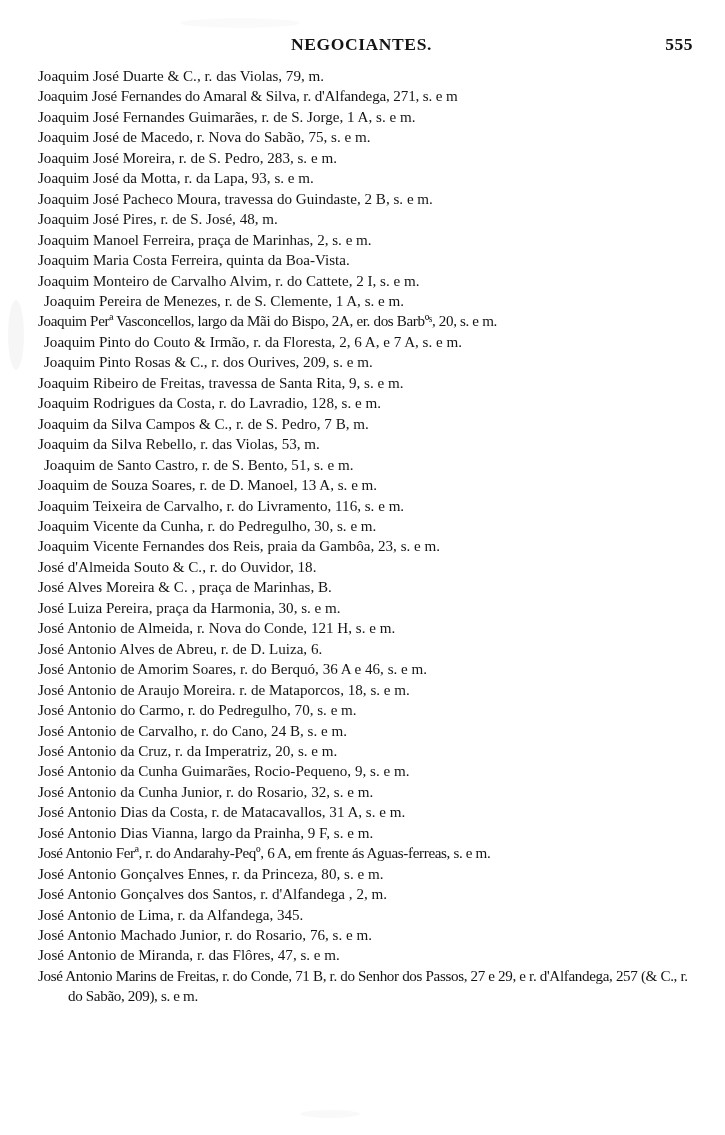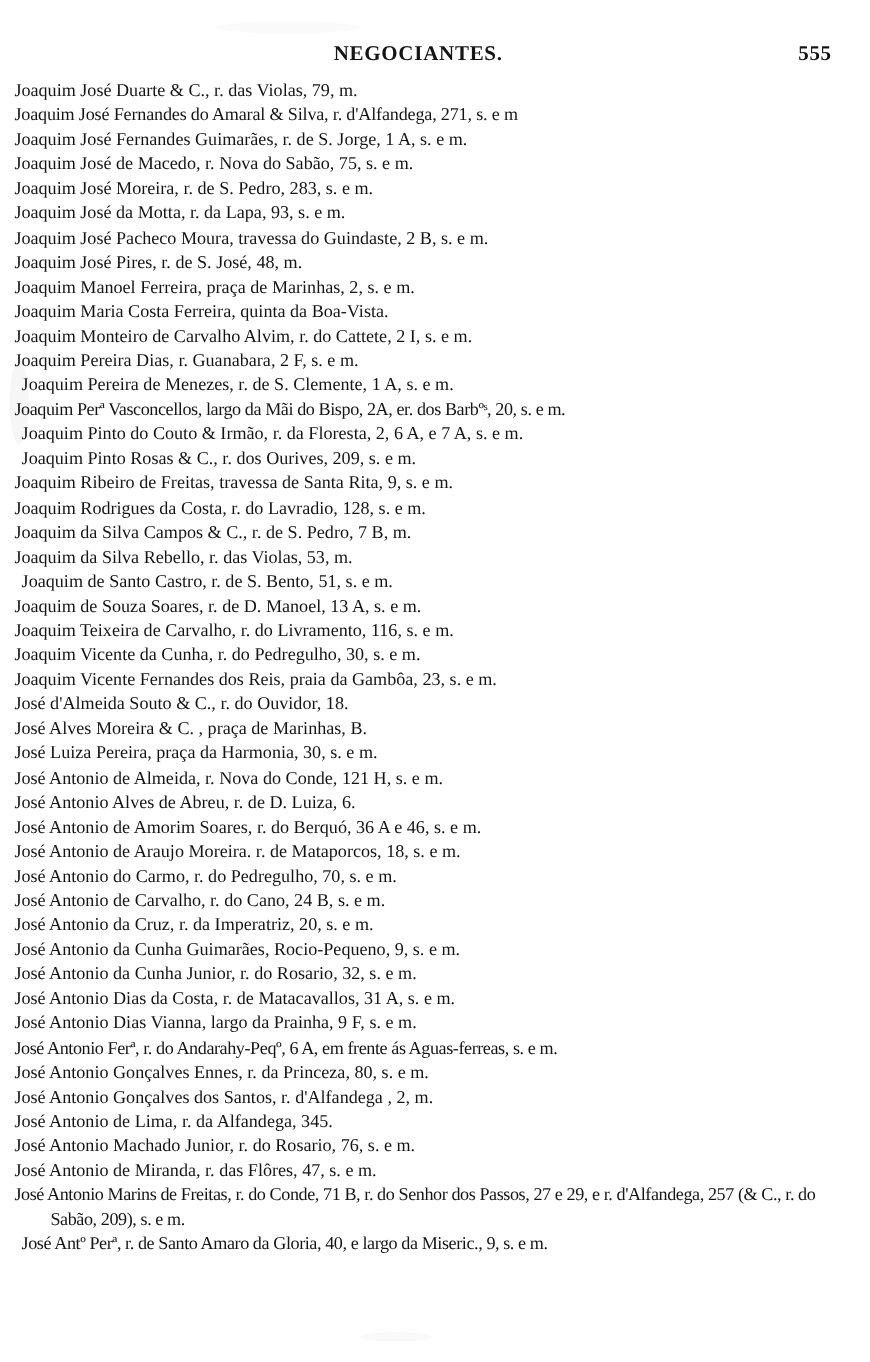--- a/index.html
+++ b/index.html
@@ -13,21 +13,21 @@
     font-family: "Liberation Serif", serif;
     color: #141414;
     position: relative;
     overflow: hidden;
   }
   .page {
     position: relative;
     width: 725px;
     height: 1135px;
     box-sizing: border-box;
-    padding: 34px 30px 0 12px;
+    padding: 34px 30px 0 38px;
   }
   .header-row {
     position: relative;
     height: 30px;
     margin-bottom: 2px;
   }
   .header-title {
     text-align: center;
     font-weight: bold;
     font-size: 17.5px;
@@ -96,21 +96,20 @@
       <li class="entry tight">Joaquim José Fernandes do Amaral &amp; Silva, r. d'Alfandega, 271, s. e m</li>
       <li class="entry ">Joaquim José Fernandes Guimarães, r. de S. Jorge, 1 A, s. e m.</li>
       <li class="entry ">Joaquim José de Macedo, r. Nova do Sabão, 75, s. e m.</li>
       <li class="entry ">Joaquim José Moreira, r. de S. Pedro, 283, s. e m.</li>
       <li class="entry ">Joaquim José da Motta, r. da Lapa, 93, s. e m.</li>
       <li class="entry ">Joaquim José Pacheco Moura, travessa do Guindaste, 2 B, s. e m.</li>
       <li class="entry ">Joaquim José Pires, r. de S. José, 48, m.</li>
       <li class="entry ">Joaquim Manoel Ferreira, praça de Marinhas,  2,  s. e m.</li>
       <li class="entry ">Joaquim Maria Costa Ferreira, quinta da Boa-Vista.</li>
       <li class="entry ">Joaquim Monteiro de Carvalho Alvim, r. do Cattete, 2 I, s. e m.</li>
-      <li class="entry ">Joaquim Pereira Dias, r. Guanabara, 2 F, s. e m.</li>
       <li class="entry indent">Joaquim Pereira de Menezes, r. de S. Clemente, 1 A, s. e m.</li>
       <li class="entry tighter">Joaquim Perª Vasconcellos, largo da Mãi do Bispo, 2A, er. dos Barbºˢ, 20, s. e m.</li>
       <li class="entry indent">Joaquim Pinto do Couto &amp; Irmão, r. da Floresta,  2, 6 A,  e 7 A, s. e m.</li>
       <li class="entry indent">Joaquim Pinto Rosas &amp; C.,  r. dos Ourives,  209, s. e m.</li>
       <li class="entry ">Joaquim Ribeiro de Freitas, travessa de Santa Rita, 9, s. e m.</li>
       <li class="entry ">Joaquim Rodrigues da Costa, r. do Lavradio, 128, s. e m.</li>
       <li class="entry ">Joaquim da Silva Campos &amp; C., r. de S. Pedro, 7 B,  m.</li>
       <li class="entry ">Joaquim da Silva Rebello, r. das Violas, 53, m.</li>
       <li class="entry indent">Joaquim  de Santo  Castro,  r. de S. Bento,  51,  s. e m.</li>
       <li class="entry ">Joaquim de Souza Soares, r. de D. Manoel, 13 A, s. e m.</li>
@@ -131,15 +130,14 @@
       <li class="entry ">José Antonio da Cunha Junior, r. do Rosario, 32, s. e m.</li>
       <li class="entry ">José Antonio Dias da Costa, r. de Matacavallos, 31 A, s. e m.</li>
       <li class="entry ">José Antonio Dias Vianna, largo da Prainha, 9 F, s. e m.</li>
       <li class="entry tighter">José Antonio Ferª, r. do Andarahy-Peqº, 6 A, em frente ás Aguas-ferreas, s. e m.</li>
       <li class="entry ">José Antonio Gonçalves Ennes, r.  da Princeza,  80, s. e m.</li>
       <li class="entry ">José Antonio Gonçalves dos Santos, r. d'Alfandega , 2, m.</li>
       <li class="entry ">José Antonio de Lima, r. da Alfandega, 345.</li>
       <li class="entry ">José Antonio Machado Junior, r. do Rosario, 76, s. e m.</li>
       <li class="entry ">José Antonio de Miranda, r. das Flôres, 47,  s. e m.</li>
       <li class="entry hang tighter">José Antonio Marins de Freitas, r. do Conde, 71 B, r. do Senhor dos Passos, 27 e 29, e r. d'Alfandega, 257 (&amp; C., r. do Sabão, 209), s. e m.</li>
-      <li class="entry indent tighter">José Antº Perª, r. de Santo Amaro da Gloria, 40, e largo da Miseric., 9, s. e m.</li>
     </ul>
 </div>
 
 </body></html>

